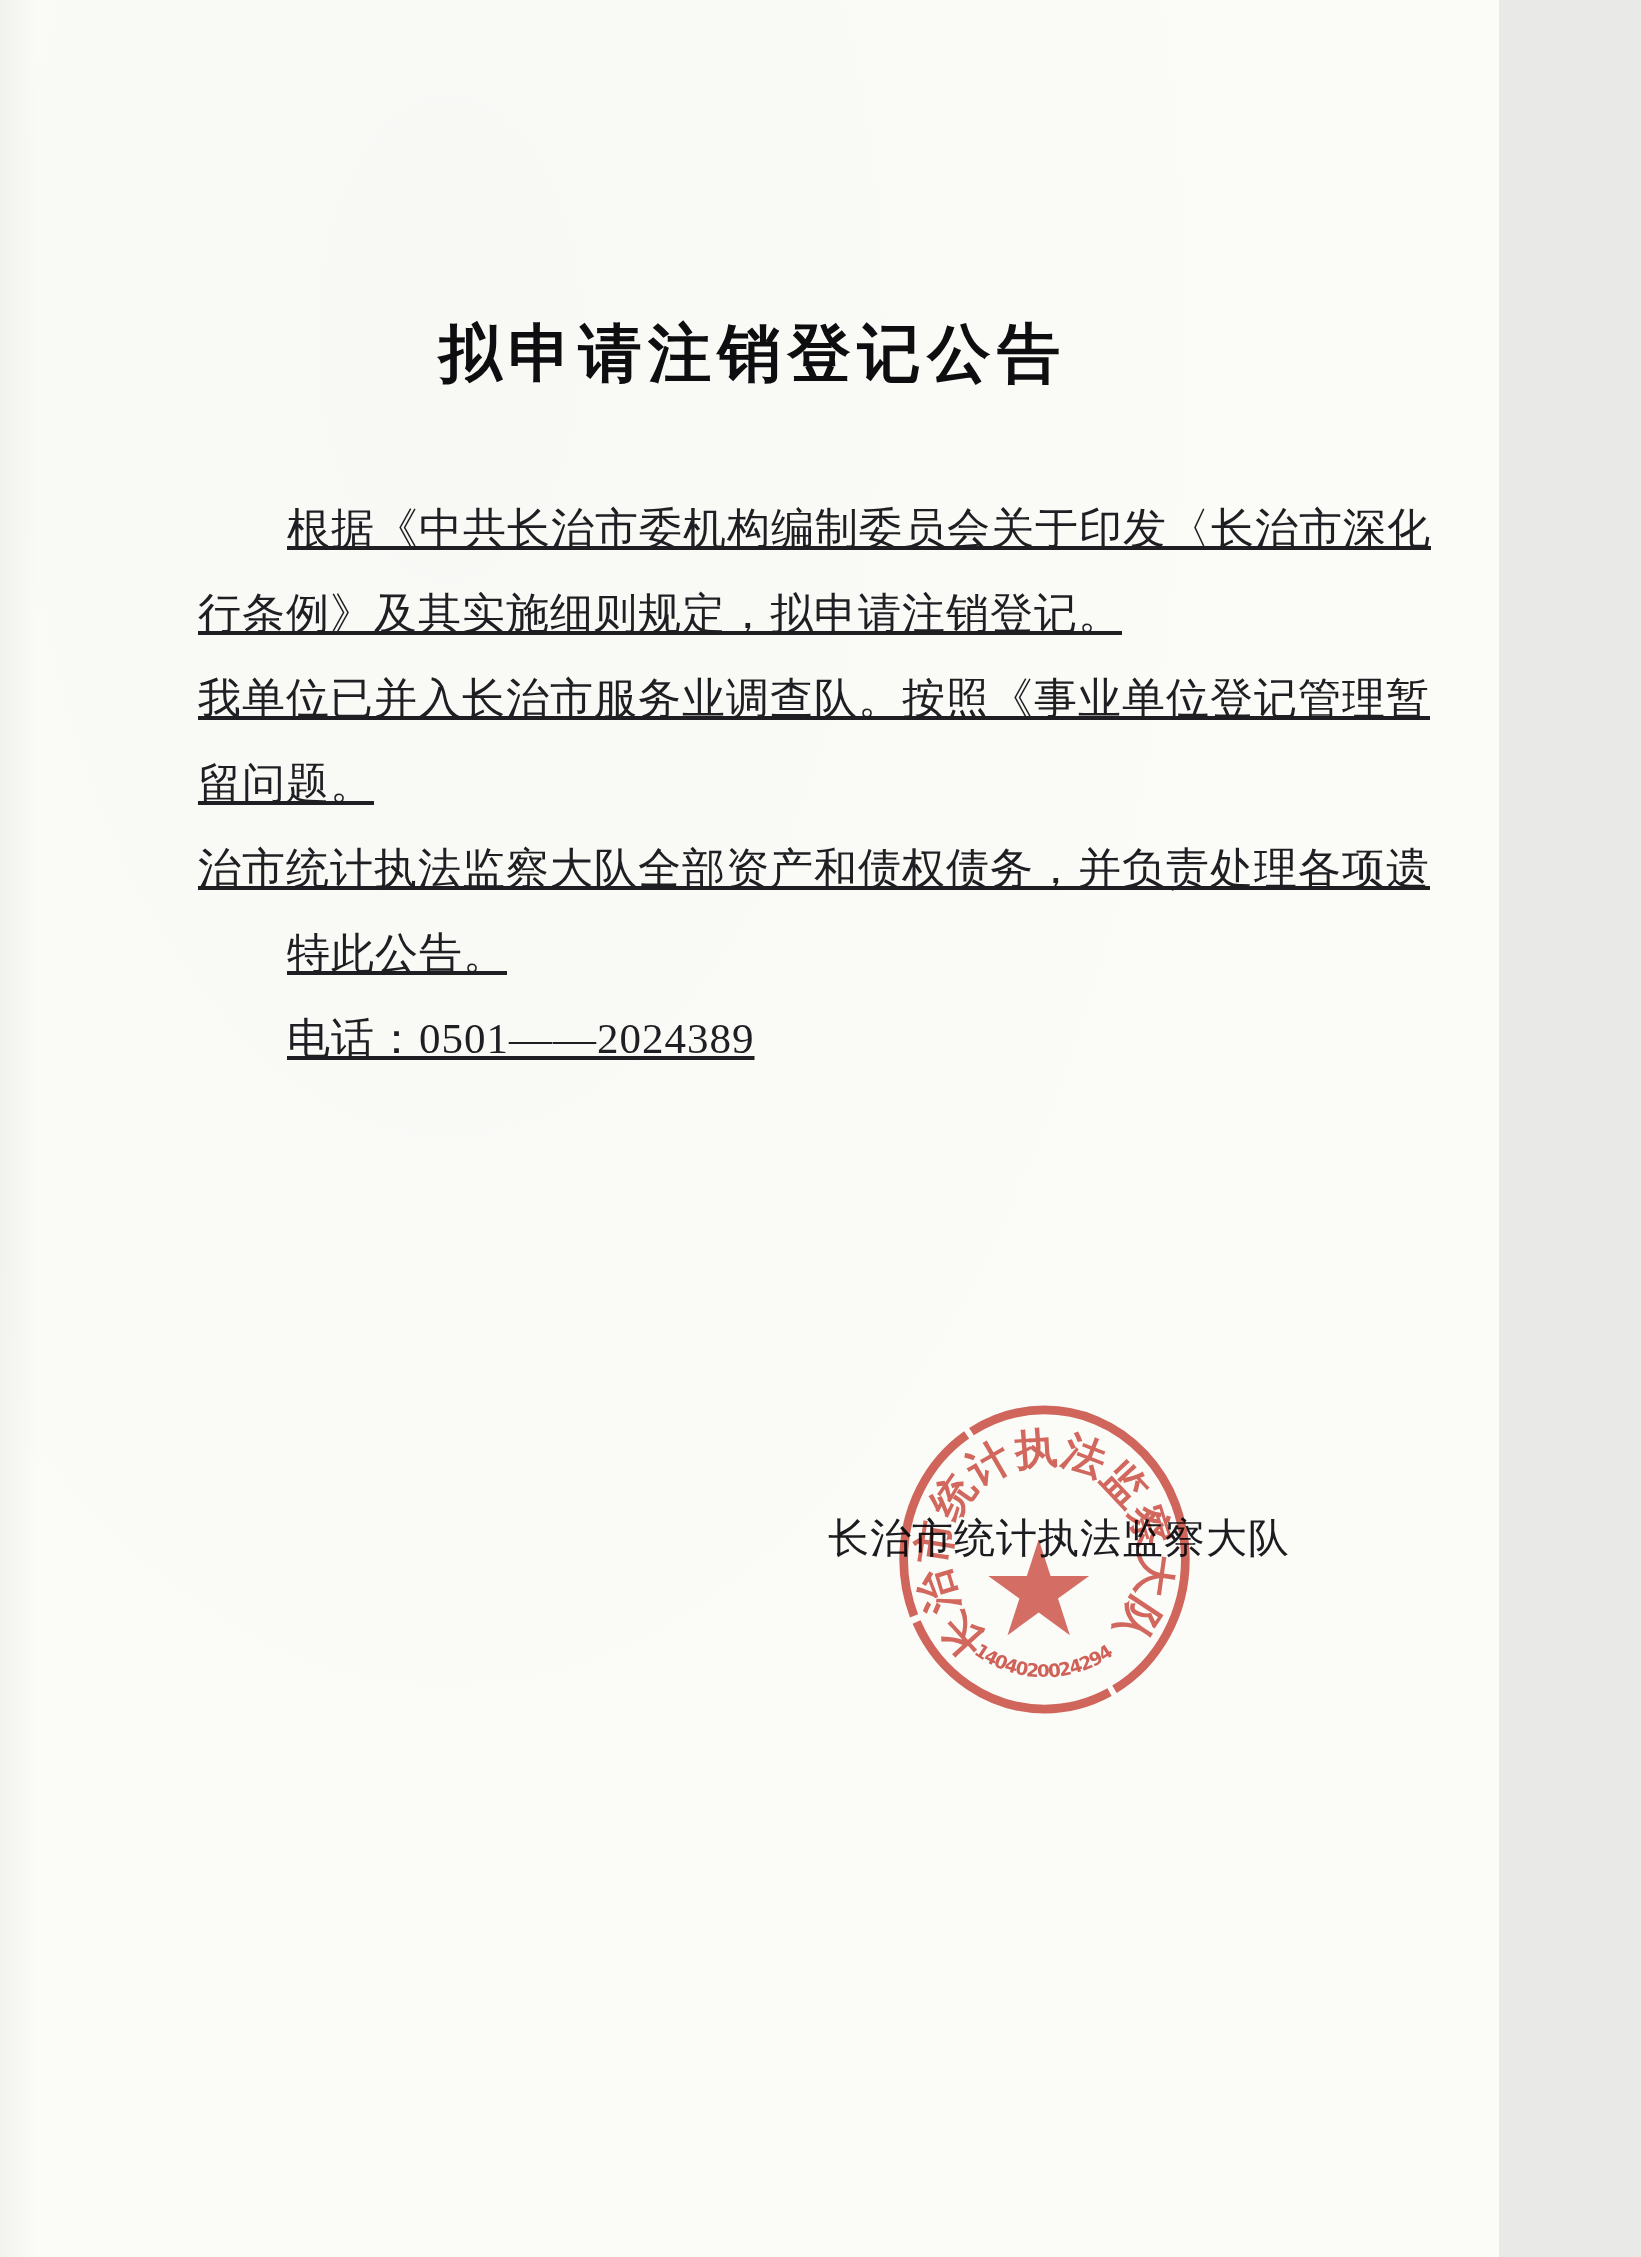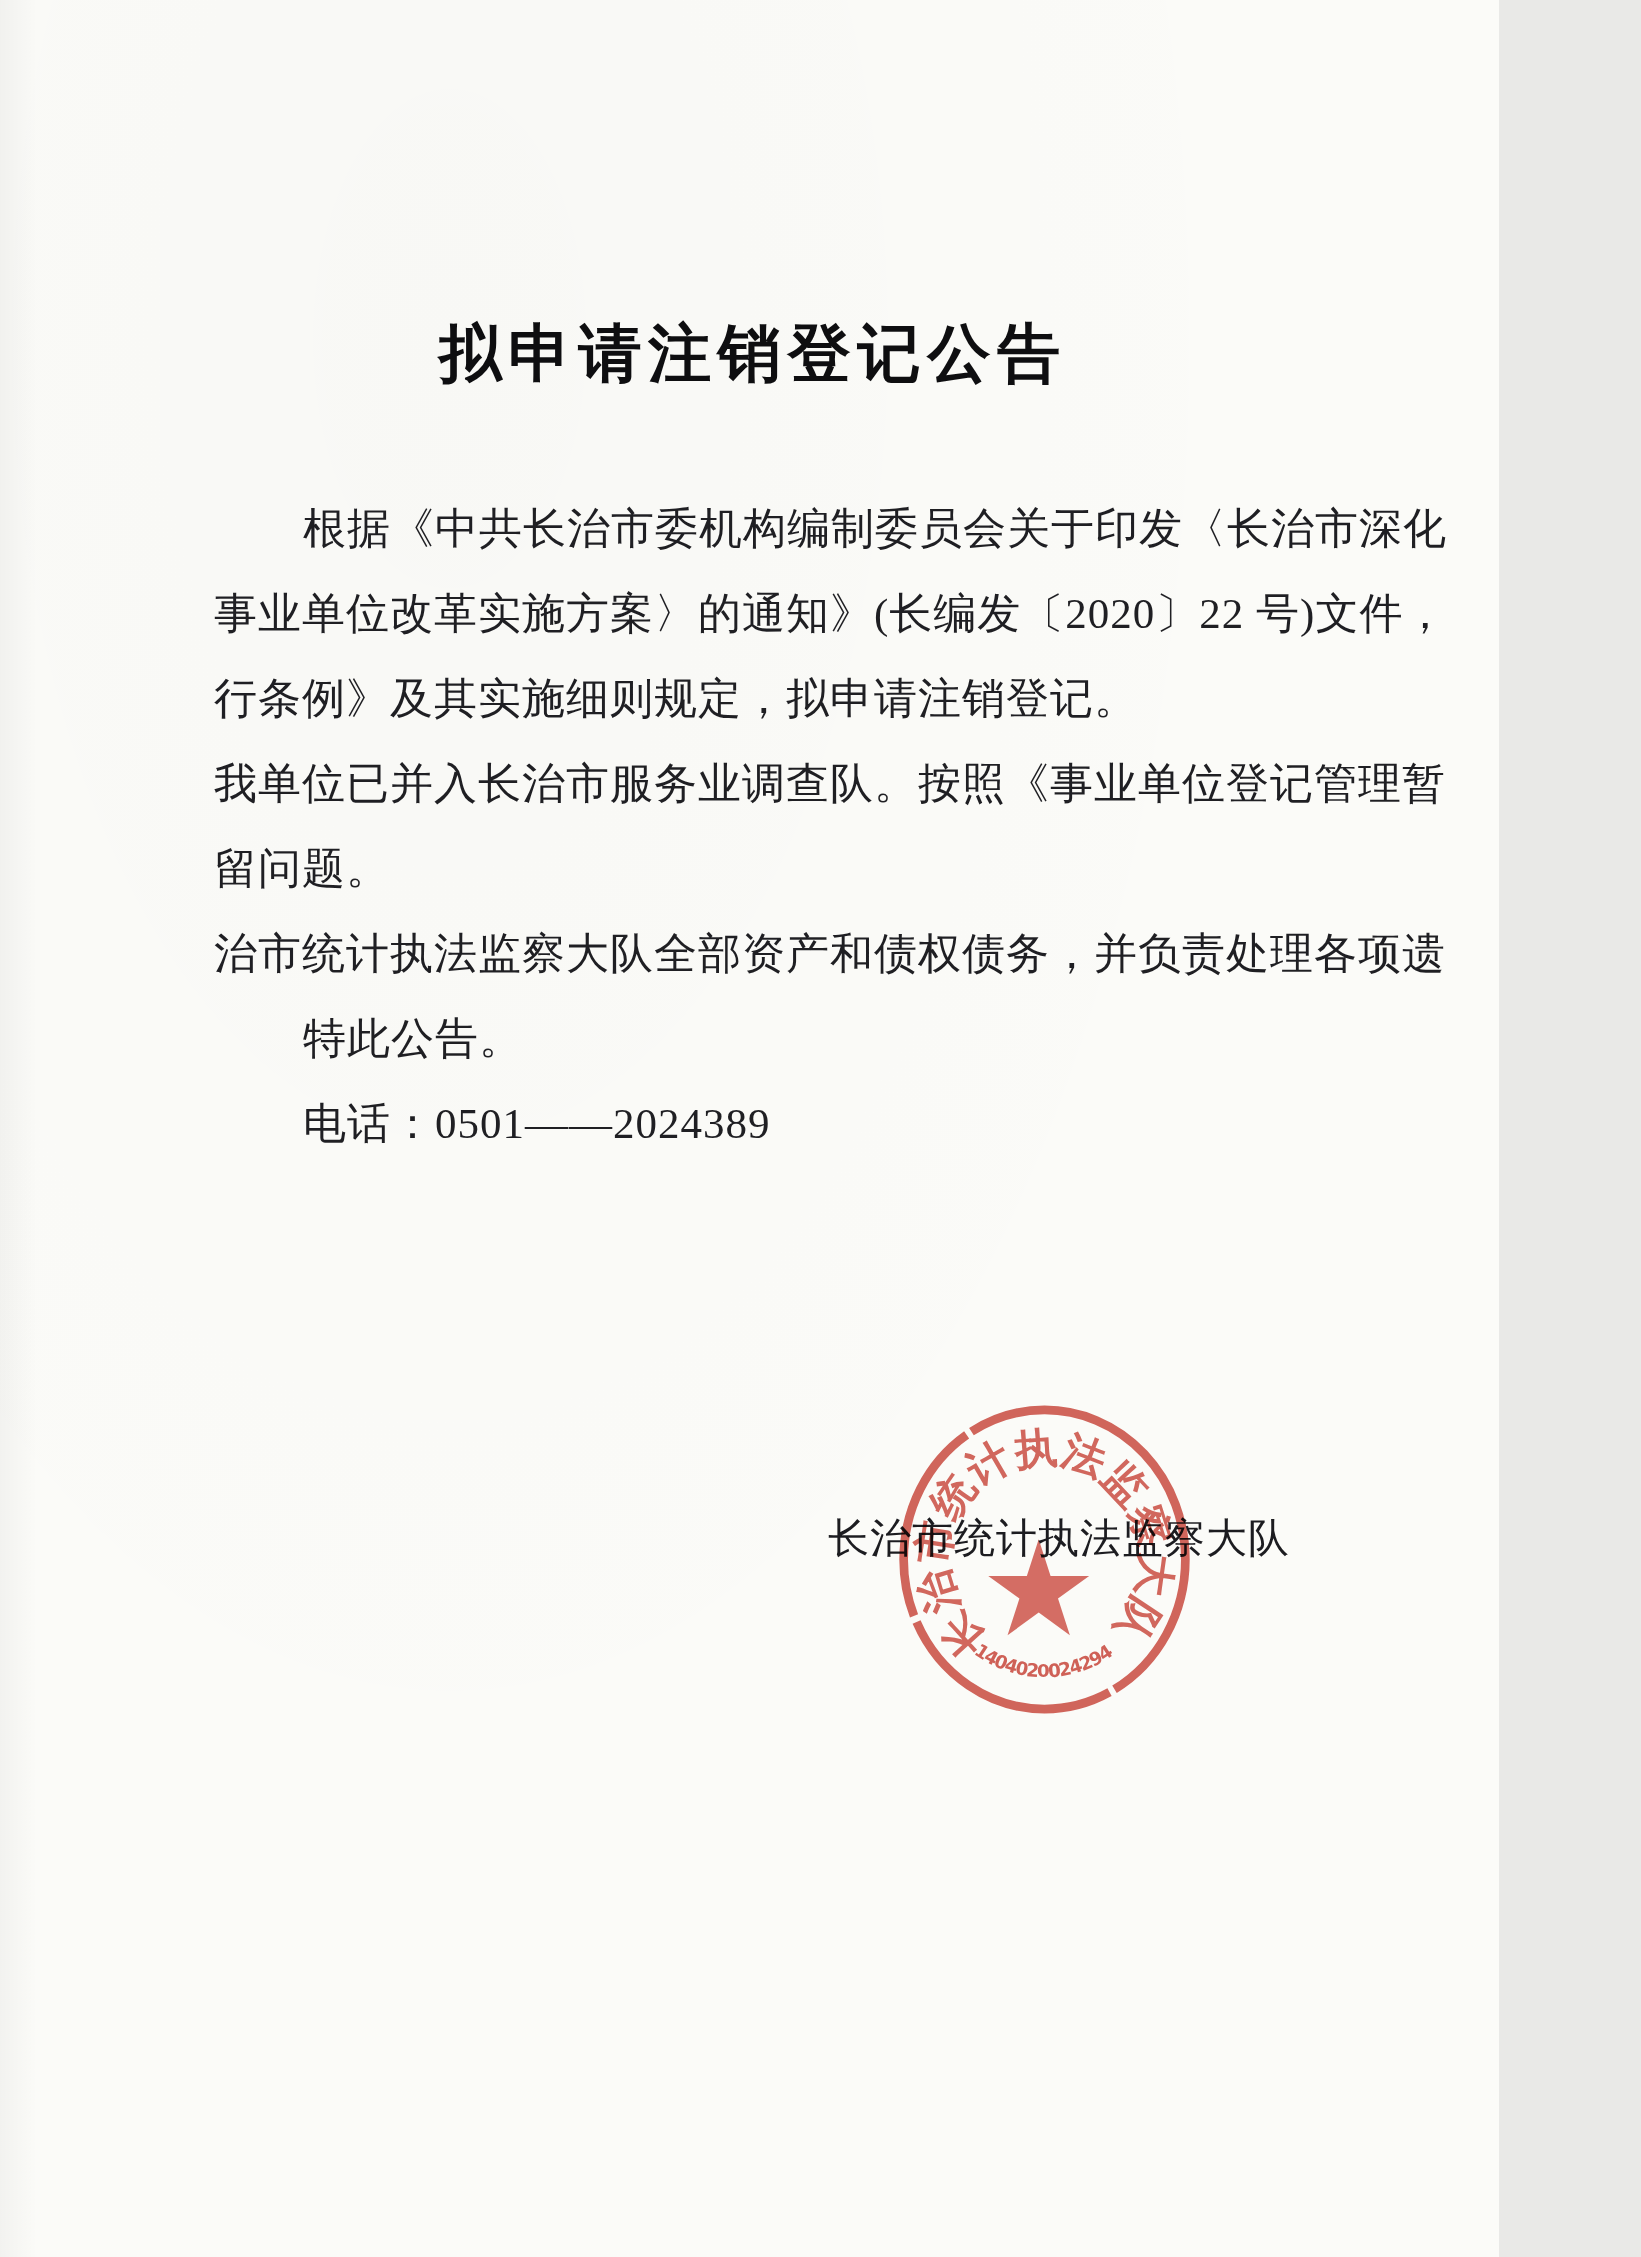--- a/index.html
+++ b/index.html
@@ -25,22 +25,23 @@
     text-align: center;
     font-size: 63px;
     line-height: 70px;
     font-weight: 700;
     letter-spacing: 6.8px;
     text-indent: 6.8px;
     color: #0e0e10;
   }
   .body-text {
     position: absolute;
-    left: 214px; top: 486px;
+    left: 198px; top: 486px;
     width: 1265px;
+    text-decoration: underline;
   }
   .line {
     font-size: 43px;
     line-height: 85px;
     letter-spacing: 1px;
     white-space: nowrap;
   }
   .line.indent { padding-left: 89px; }
   .signature {
     position: absolute;
@@ -96,21 +97,20 @@
 </style>
 </head>
 <body>
 
 <div class="page">
 
   <h1 class="title">拟申请注销登记公告</h1>
 
   <div class="body-text">
     <div class="line indent">根据《中共长治市委机构编制委员会关于印发〈长治市深化</div>
-    <div class="line">事业单位改革实施方案〉的通知》(长编发〔2020〕22 号)文件，</div>
     <div class="line">行条例》及其实施细则规定，拟申请注销登记。</div>
     <div class="line">我单位已并入长治市服务业调查队。按照《事业单位登记管理暂</div>
     <div class="line">留问题。</div>
     <div class="line">治市统计执法监察大队全部资产和债权债务，并负责处理各项遗</div>
     <div class="line indent">特此公告。</div>
     <div class="line indent">电话：0501——2024389</div>
   </div>
 
   <div class="signature">长治市统计执法监察大队</div>
 

